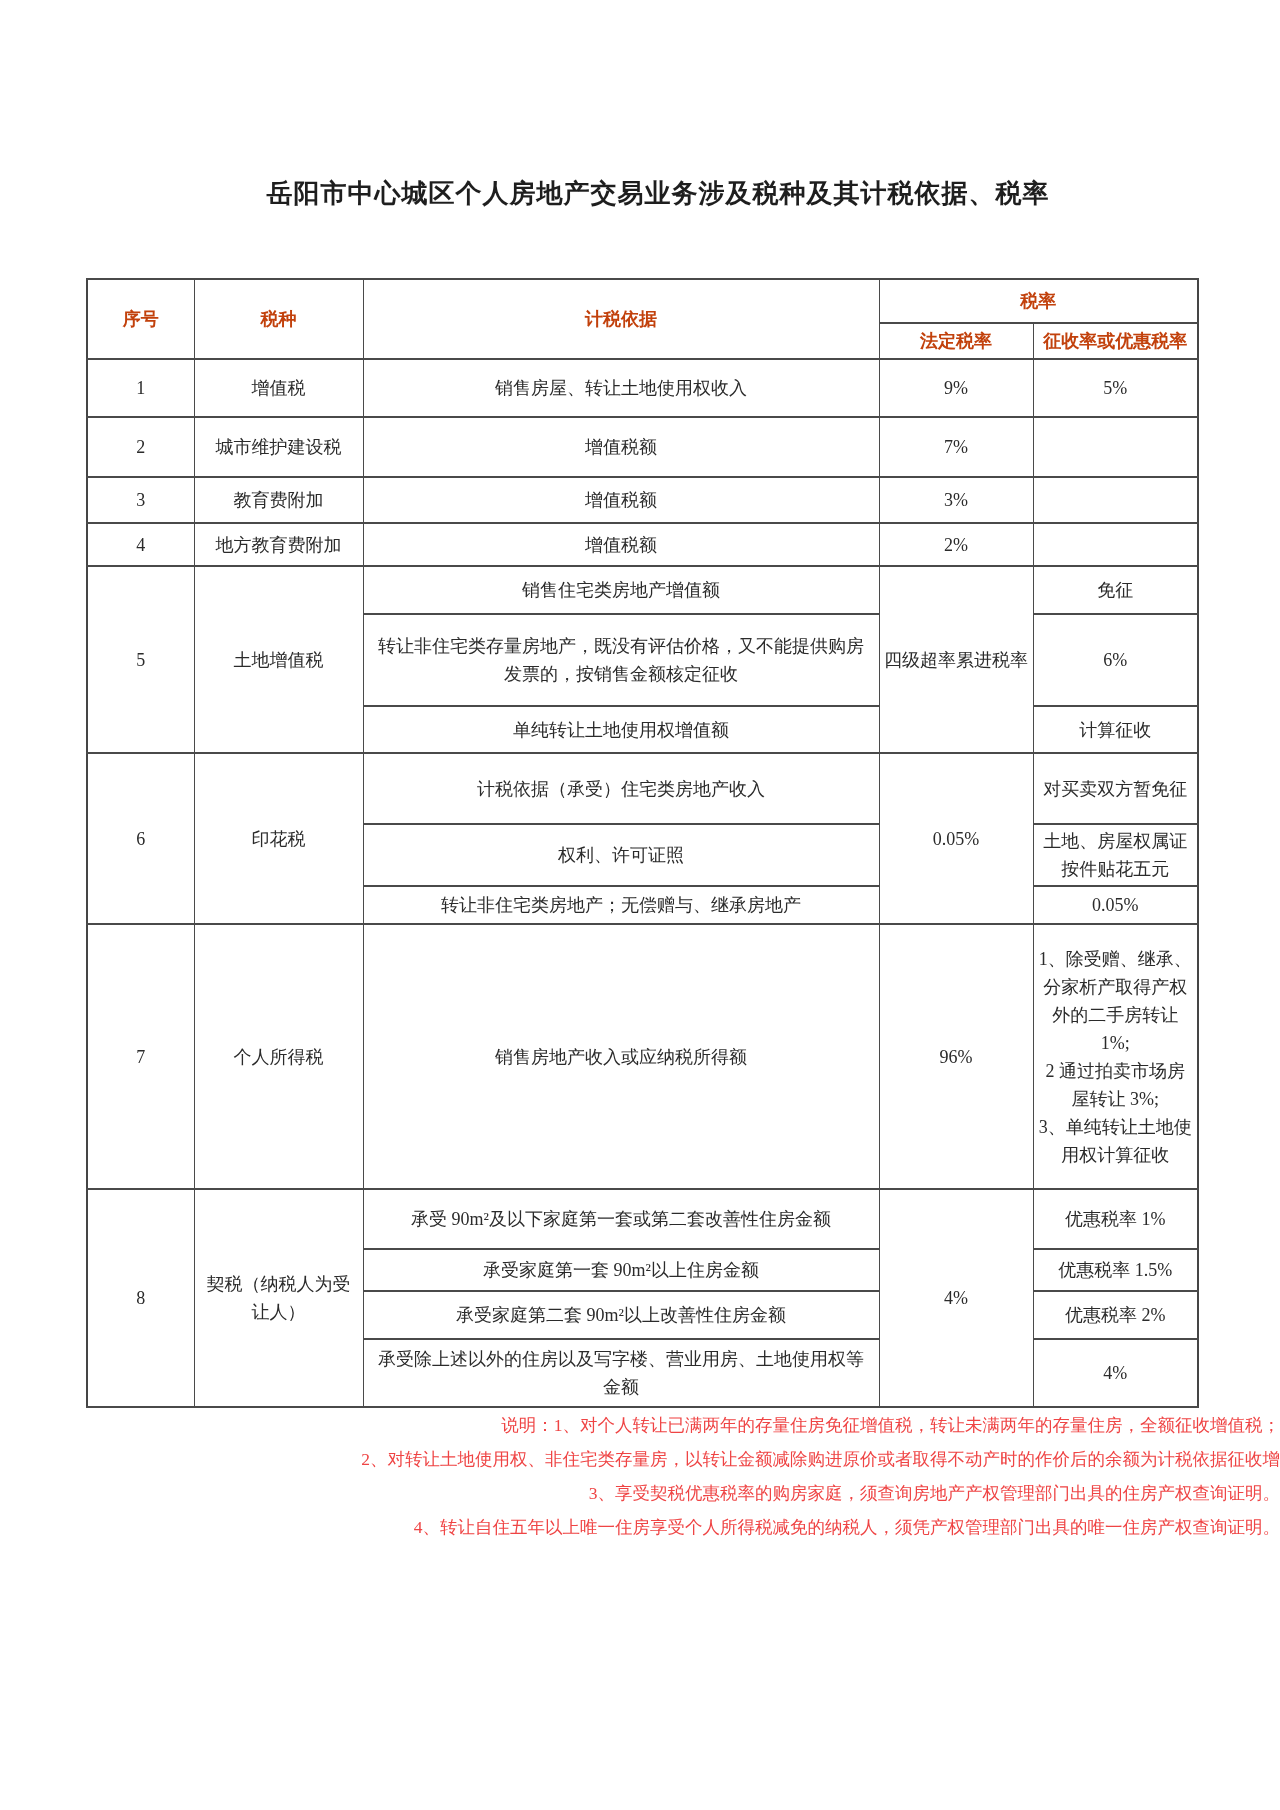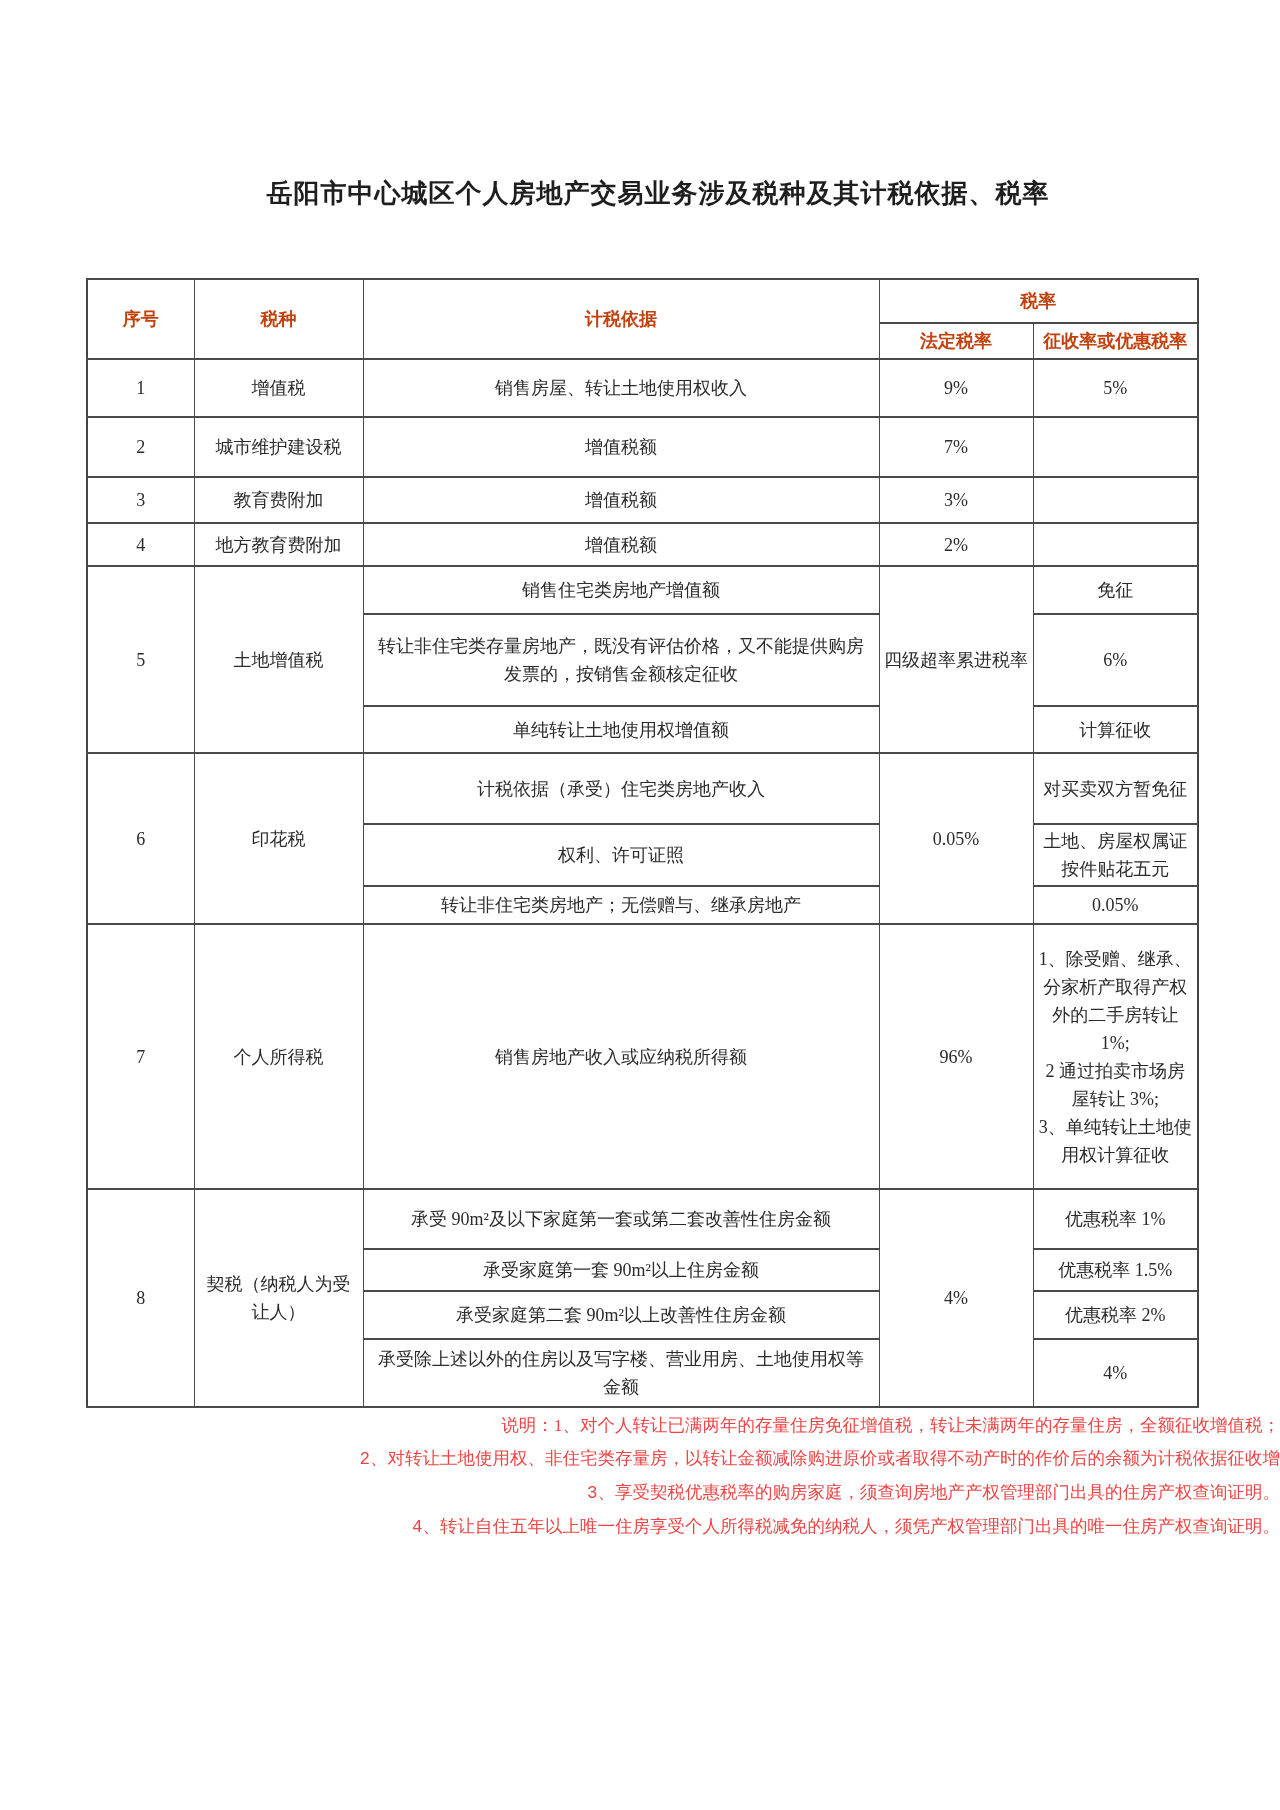--- a/index.html
+++ b/index.html
@@ -64,21 +64,21 @@
     margin-left: 197px;
     font-size: 17.5px;
     color: #ef4444;
     text-align: right;
   }
   .notes p {
     margin: 0;
     line-height: 34px;
     white-space: nowrap;
   }
-  .notes p.ind { margin-left: 48px; font-family: Liberation Mono, monospace; }
+  .notes p.ind { margin-left: 48px; }
 </style>
 </head>
 <body>
 
 <div class="page">
 
   <h1 class="doc-title">岳阳市中心城区个人房地产交易业务涉及税种及其计税依据、税率</h1>
 
   <table class="tax-table">
     <colgroup>

